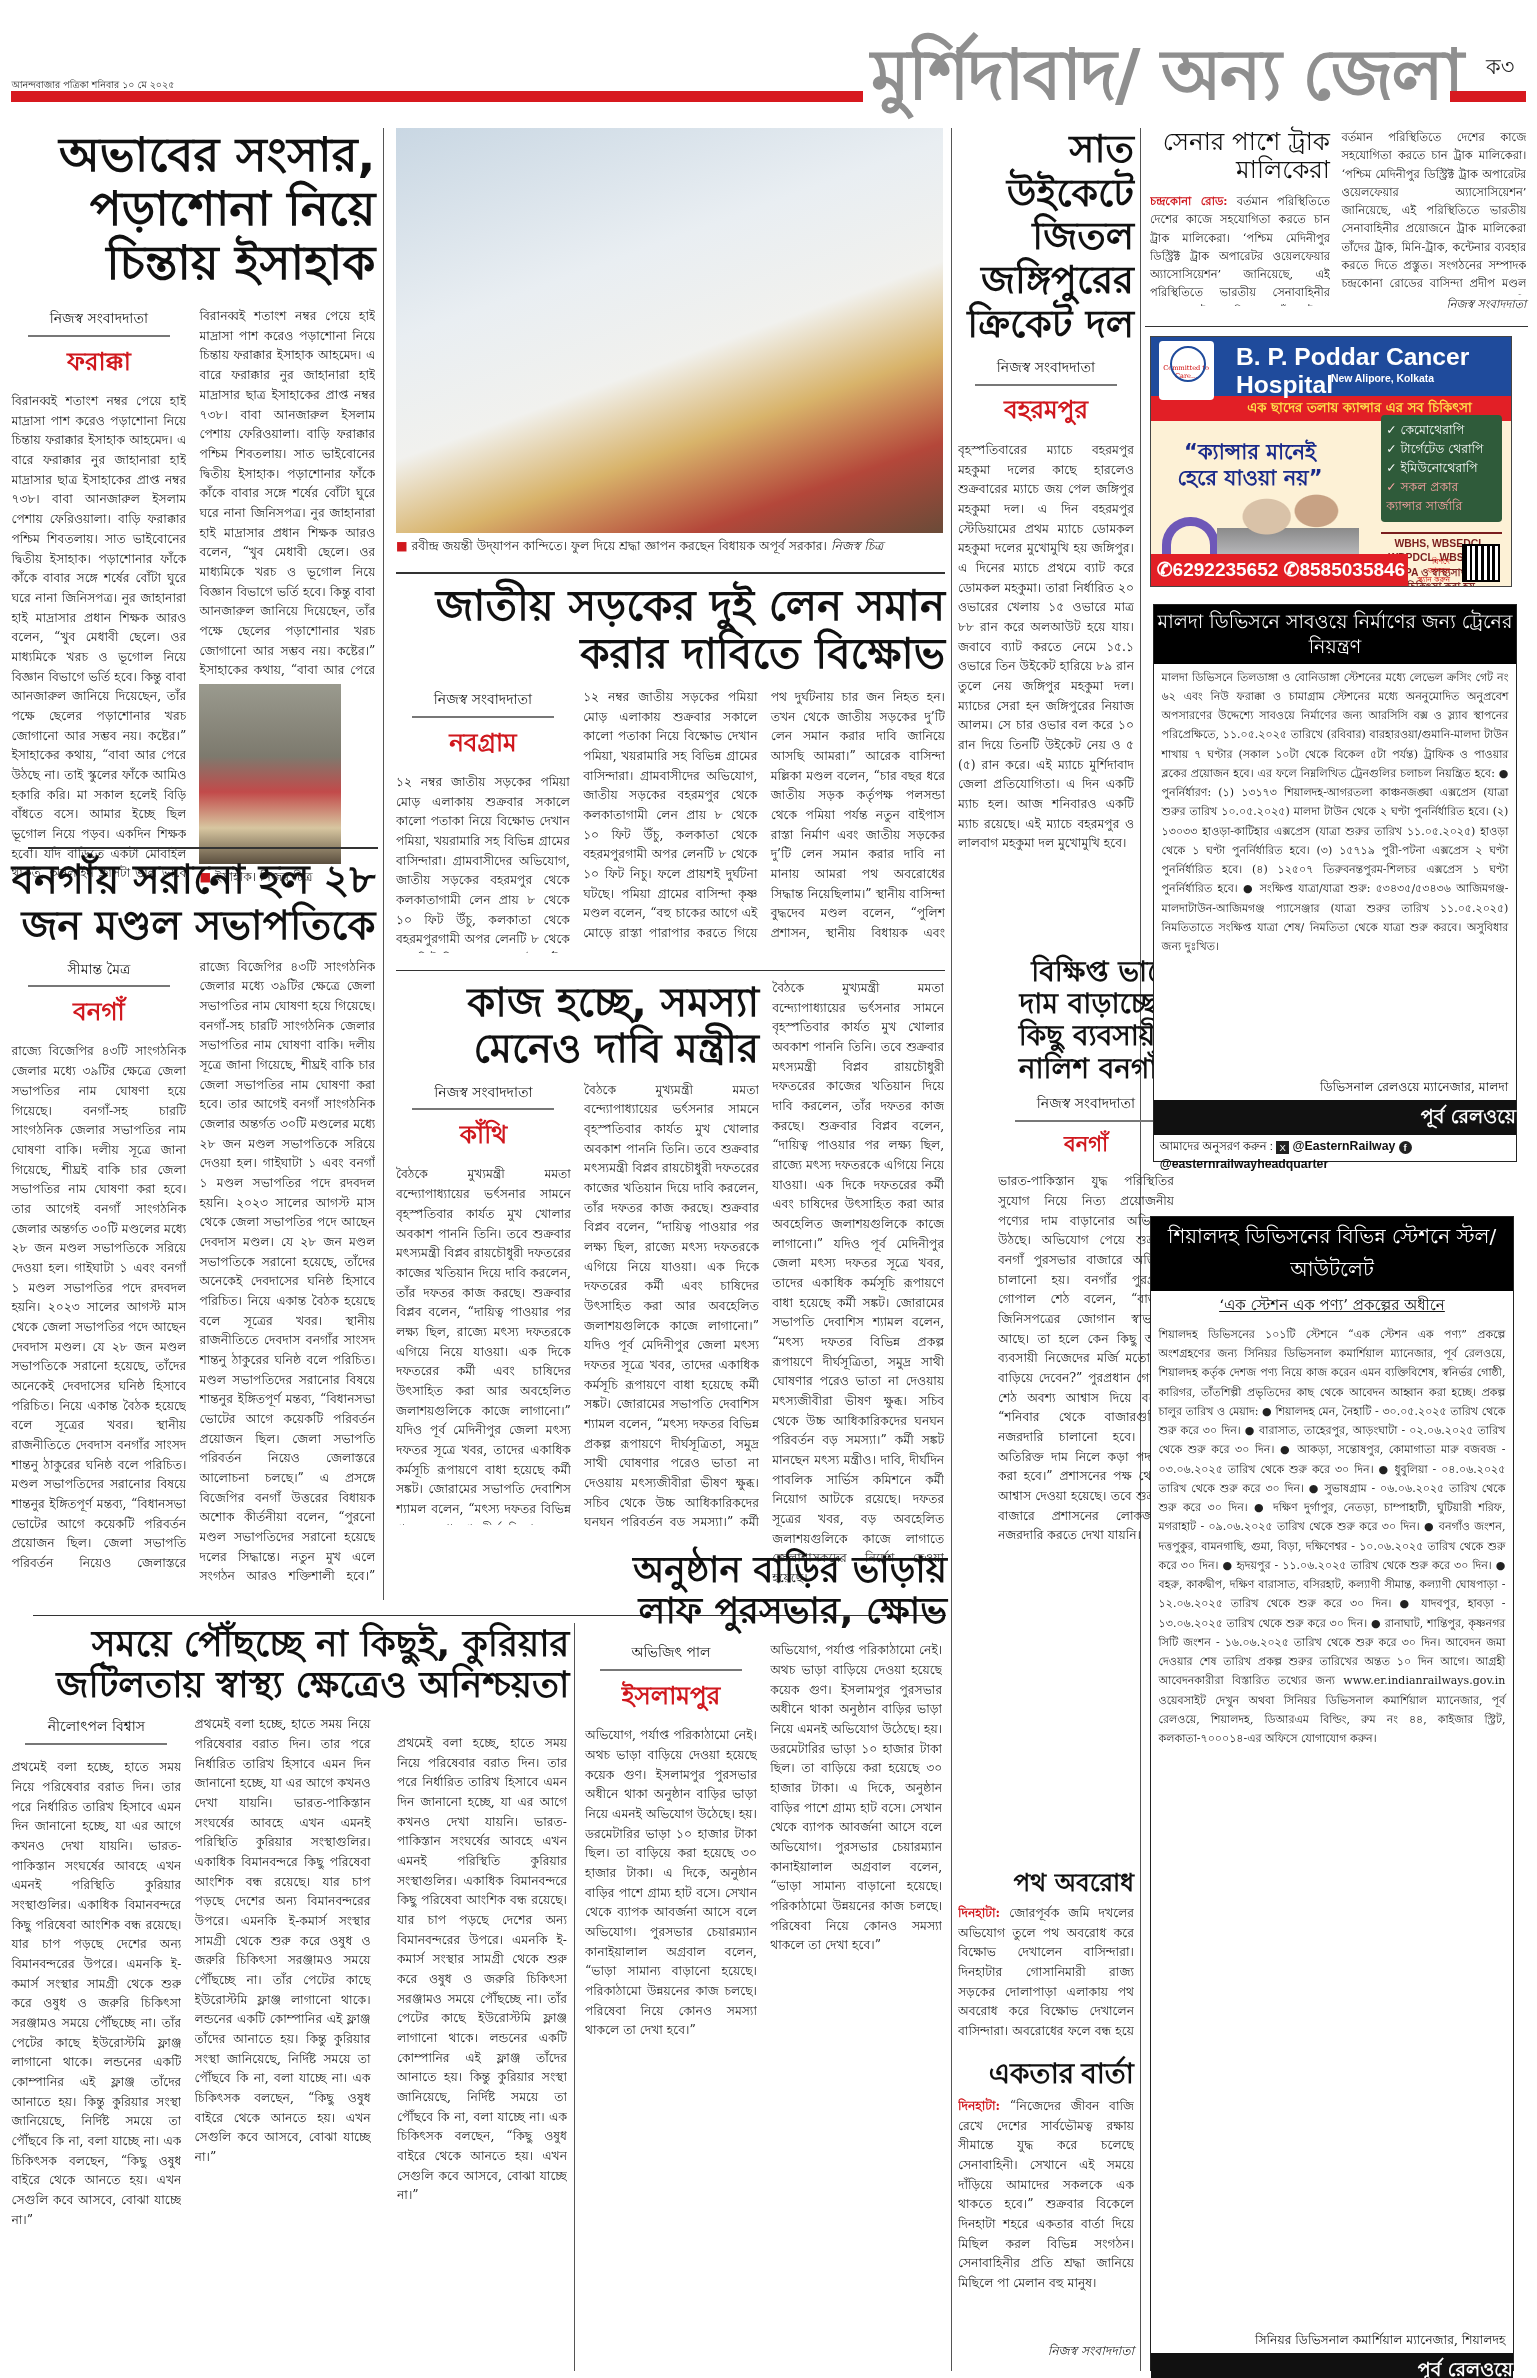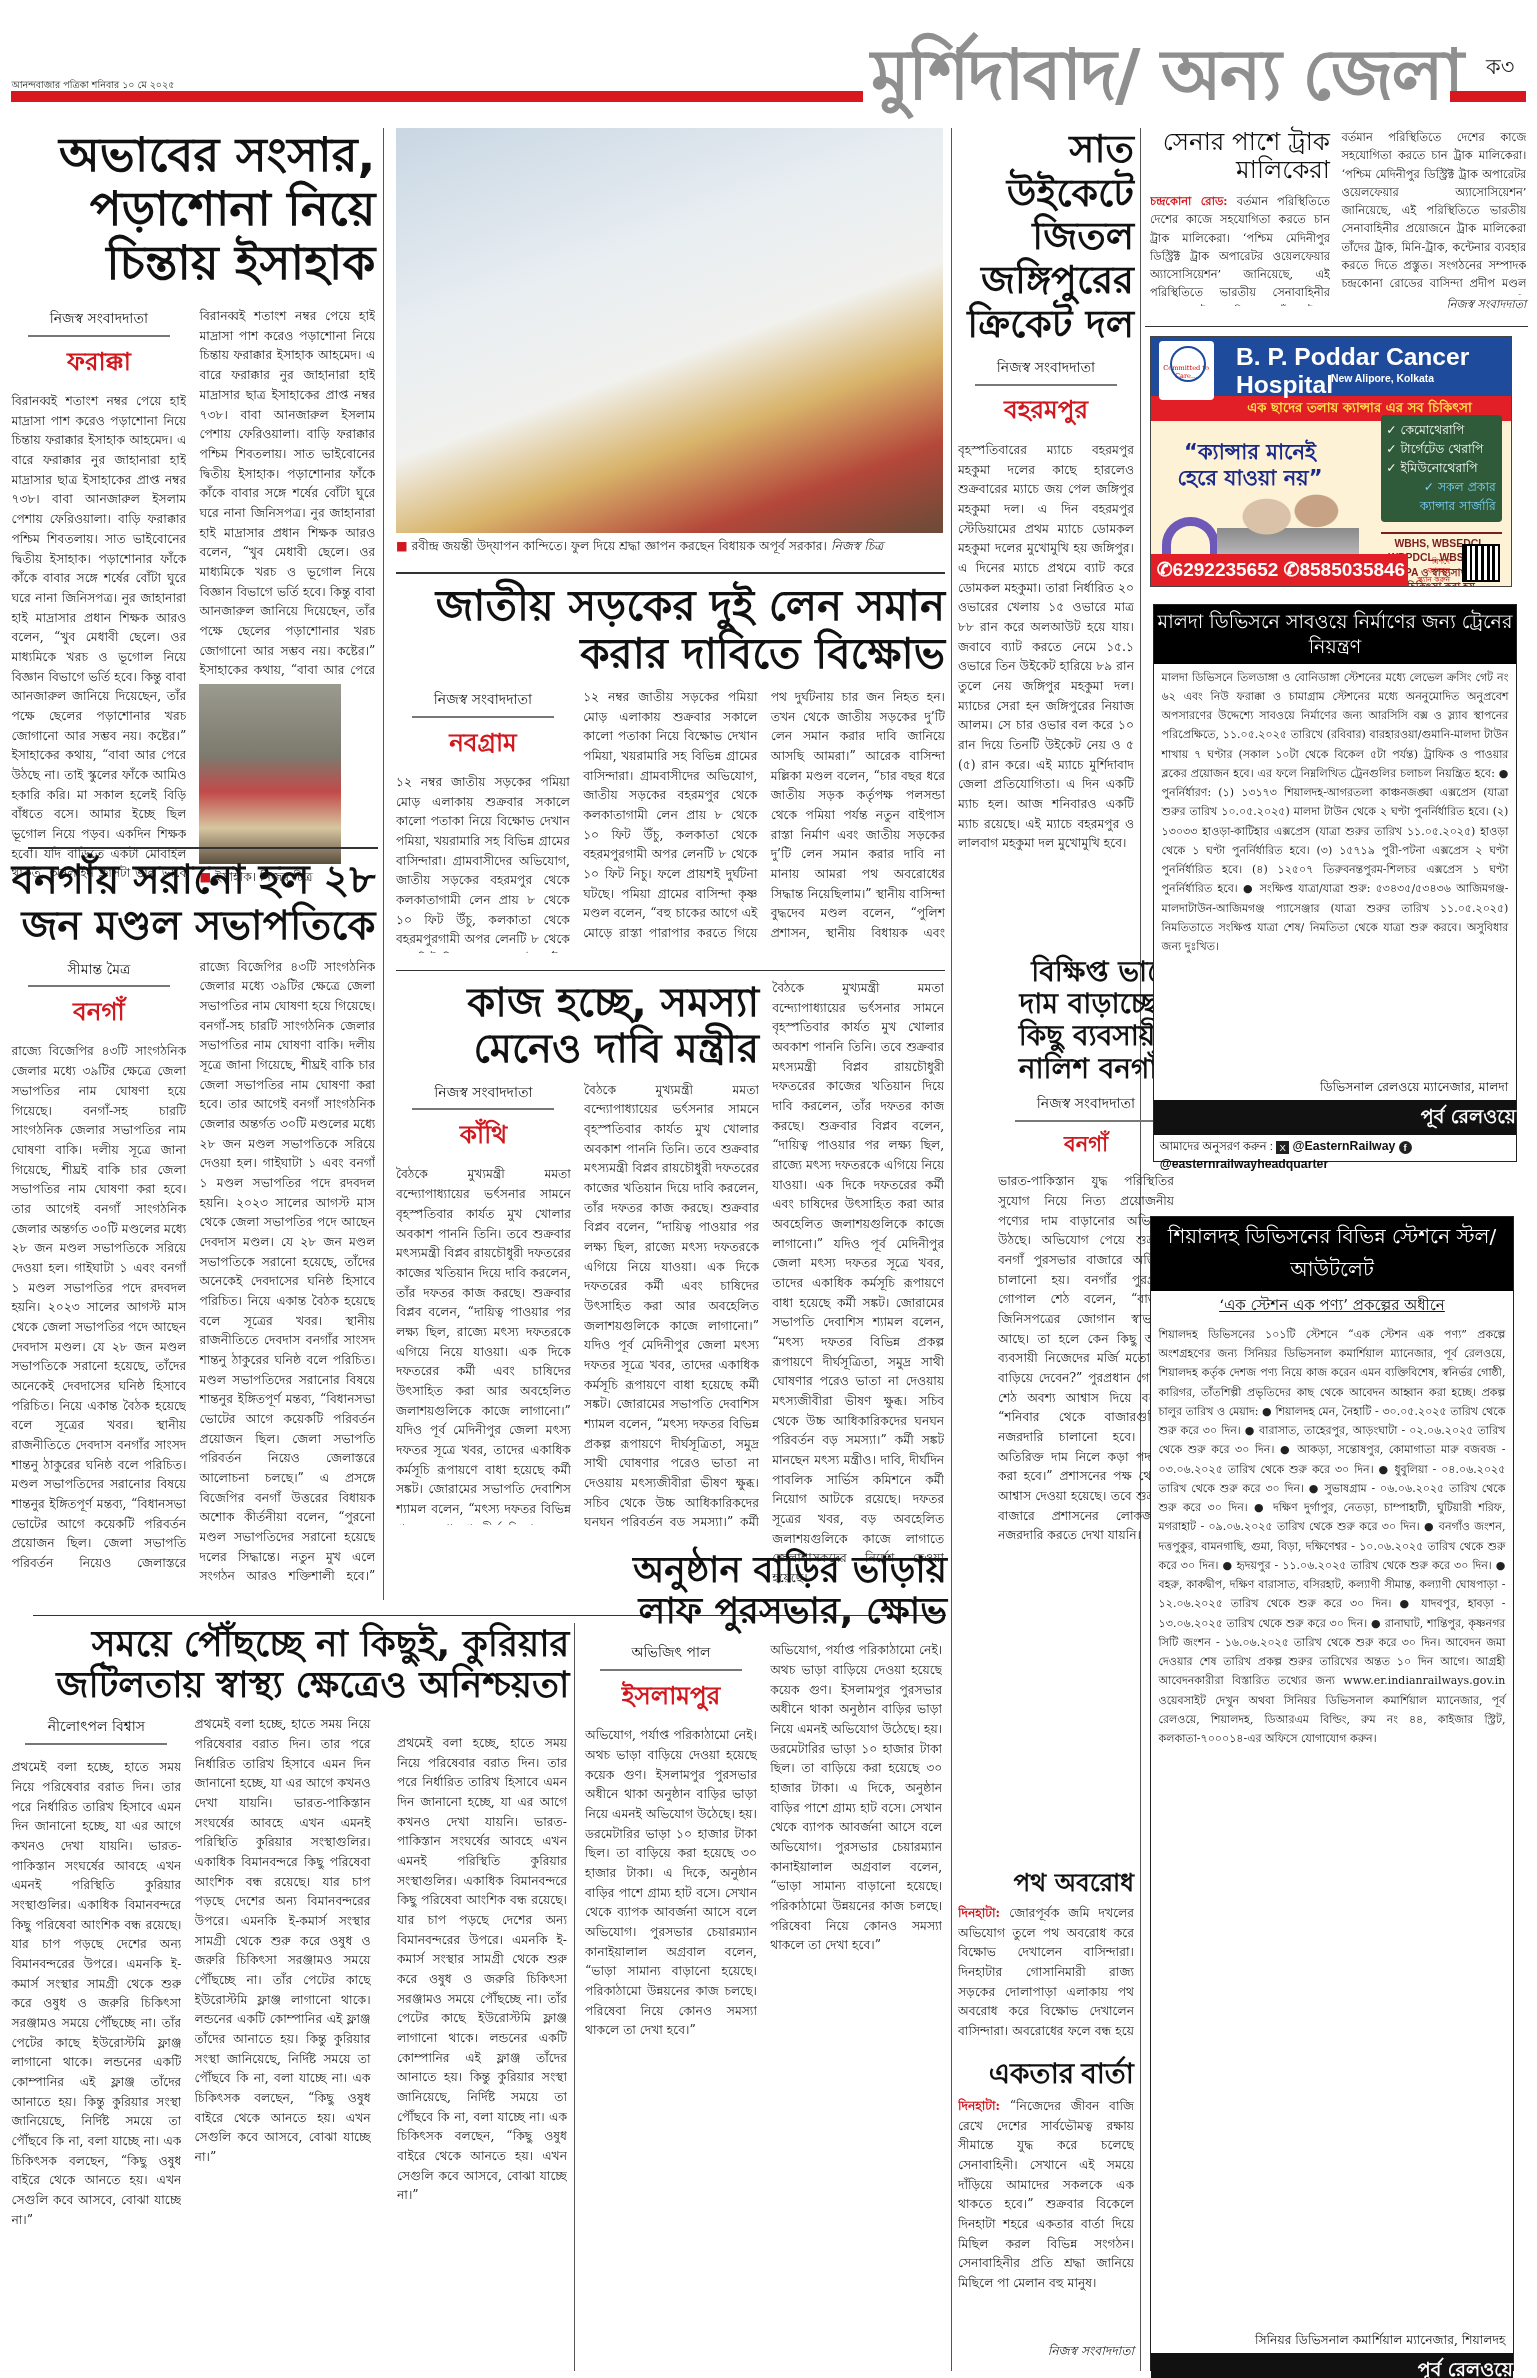--- a/index.html
+++ b/index.html
@@ -26,21 +26,21 @@
   
   .ad { border: 0.9px solid #444; background: #fdf1d6; overflow: hidden; }
   .ad-top { background: #1f4b9c; height: 59px; color: #fff; position: relative; }
   .ad-logo { position: absolute; left: 7.6px; top: 3.8px; width: 55px; height: 59px; background: #fff; border-radius: 3.8px; font-size: 6.6px; color: #c00; text-align: center; padding-top: 23px; }
   .ad-logo::before { content: ""; position: absolute; left: 11.4px; top: 5.7px; width: 32px; height: 32px; border-radius: 50%; border: 2.8px solid #1f4b9c; }
   .ad-name { position: absolute; left: 85px; top: 5.7px; font-family: "Liberation Sans", sans-serif; font-weight: bold; font-size: 24.6px; }
   .ad-loc { position: absolute; left: 180px; top: 36px; font-family: "Liberation Sans", sans-serif; font-weight: bold; font-size: 10.4px; }
   .ad-strip { background: #e21f26; color: #ffe14a; font-size: 13.2px; font-weight: bold; text-align: center; height: 24.6px; line-height: 24.6px; padding-left: 57px; }
   .ad-quote { position: absolute; left: 26.5px; top: 102px; color: #1a2a8a; font-weight: bold; font-size: 21px; font-family: "DejaVu Sans", sans-serif; line-height: 1.25; text-align: center; }
   .ad-services { position: absolute; right: 9.5px; top: 78px; width: 121px; background: #2f5b3a; color: #fff; border-radius: 3.8px; padding: 5.7px 5.7px; font-size: 12.3px; line-height: 1.55; }
-  .ad-services .hl { color: #7dd3fc; text-align: right; }
+  .ad-services .hl { color: #fca5a5; }
   .ad-schemes { position: absolute; right: 9.5px; top: 195px; width: 121px; text-align: center; color: #7a1d1d; font-weight: bold; font-size: 10.4px; line-height: 1.4; border-top: 2.8px double #7a1d1d; border-bottom: 2.8px double #7a1d1d; padding: 2.8px 0; font-family: "Liberation Sans", sans-serif; }
   .ad-people { position: absolute; left: 66px; top: 134px; width: 142px; height: 114px; background: radial-gradient(ellipse at 35% 40%, #d9c2a8 0 18%, transparent 19%), radial-gradient(ellipse at 70% 35%, #c8a284 0 15%, transparent 16%), linear-gradient(180deg, transparent 50%, #8a8a8a 50%, #e9e9ef 100%); }
   .ad-ribbon { position: absolute; left: 11.4px; top: 180px; width: 57px; height: 76px; border: 9.5px solid #6e58b8; border-radius: 28px 28px 7.6px 7.6px; }
   .ad-phone { position: absolute; left: 0; bottom: 0; height: 32px; width: 257px; background: #e21f26; color: #fff; font-family: "Liberation Sans", sans-serif; font-weight: bold; font-size: 19px; line-height: 32px; padding-left: 5.7px; }
   .ad-scan { position: absolute; left: 263px; bottom: 1.9px; width: 36px; color: #c00; font-size: 7.6px; text-align: right; line-height: 1.2; }
   .ad-qr { position: absolute; right: 11.4px; bottom: 3.8px; width: 38px; height: 38px; background: repeating-linear-gradient(90deg,#000 0 2.8px,#fff 2.8px 5.7px), #000; border: 2.8px solid #000; }
   
   .notice { border: 0.9px solid #222; background: #fff; }
   .notice-head { background: #000000; color: #fff; text-align: center; font-family: "DejaVu Sans", sans-serif; }
   .notice-body { font-size: 11px; line-height: 1.75; padding: 3.8px 7.6px; text-align: justify; color: #222; }

